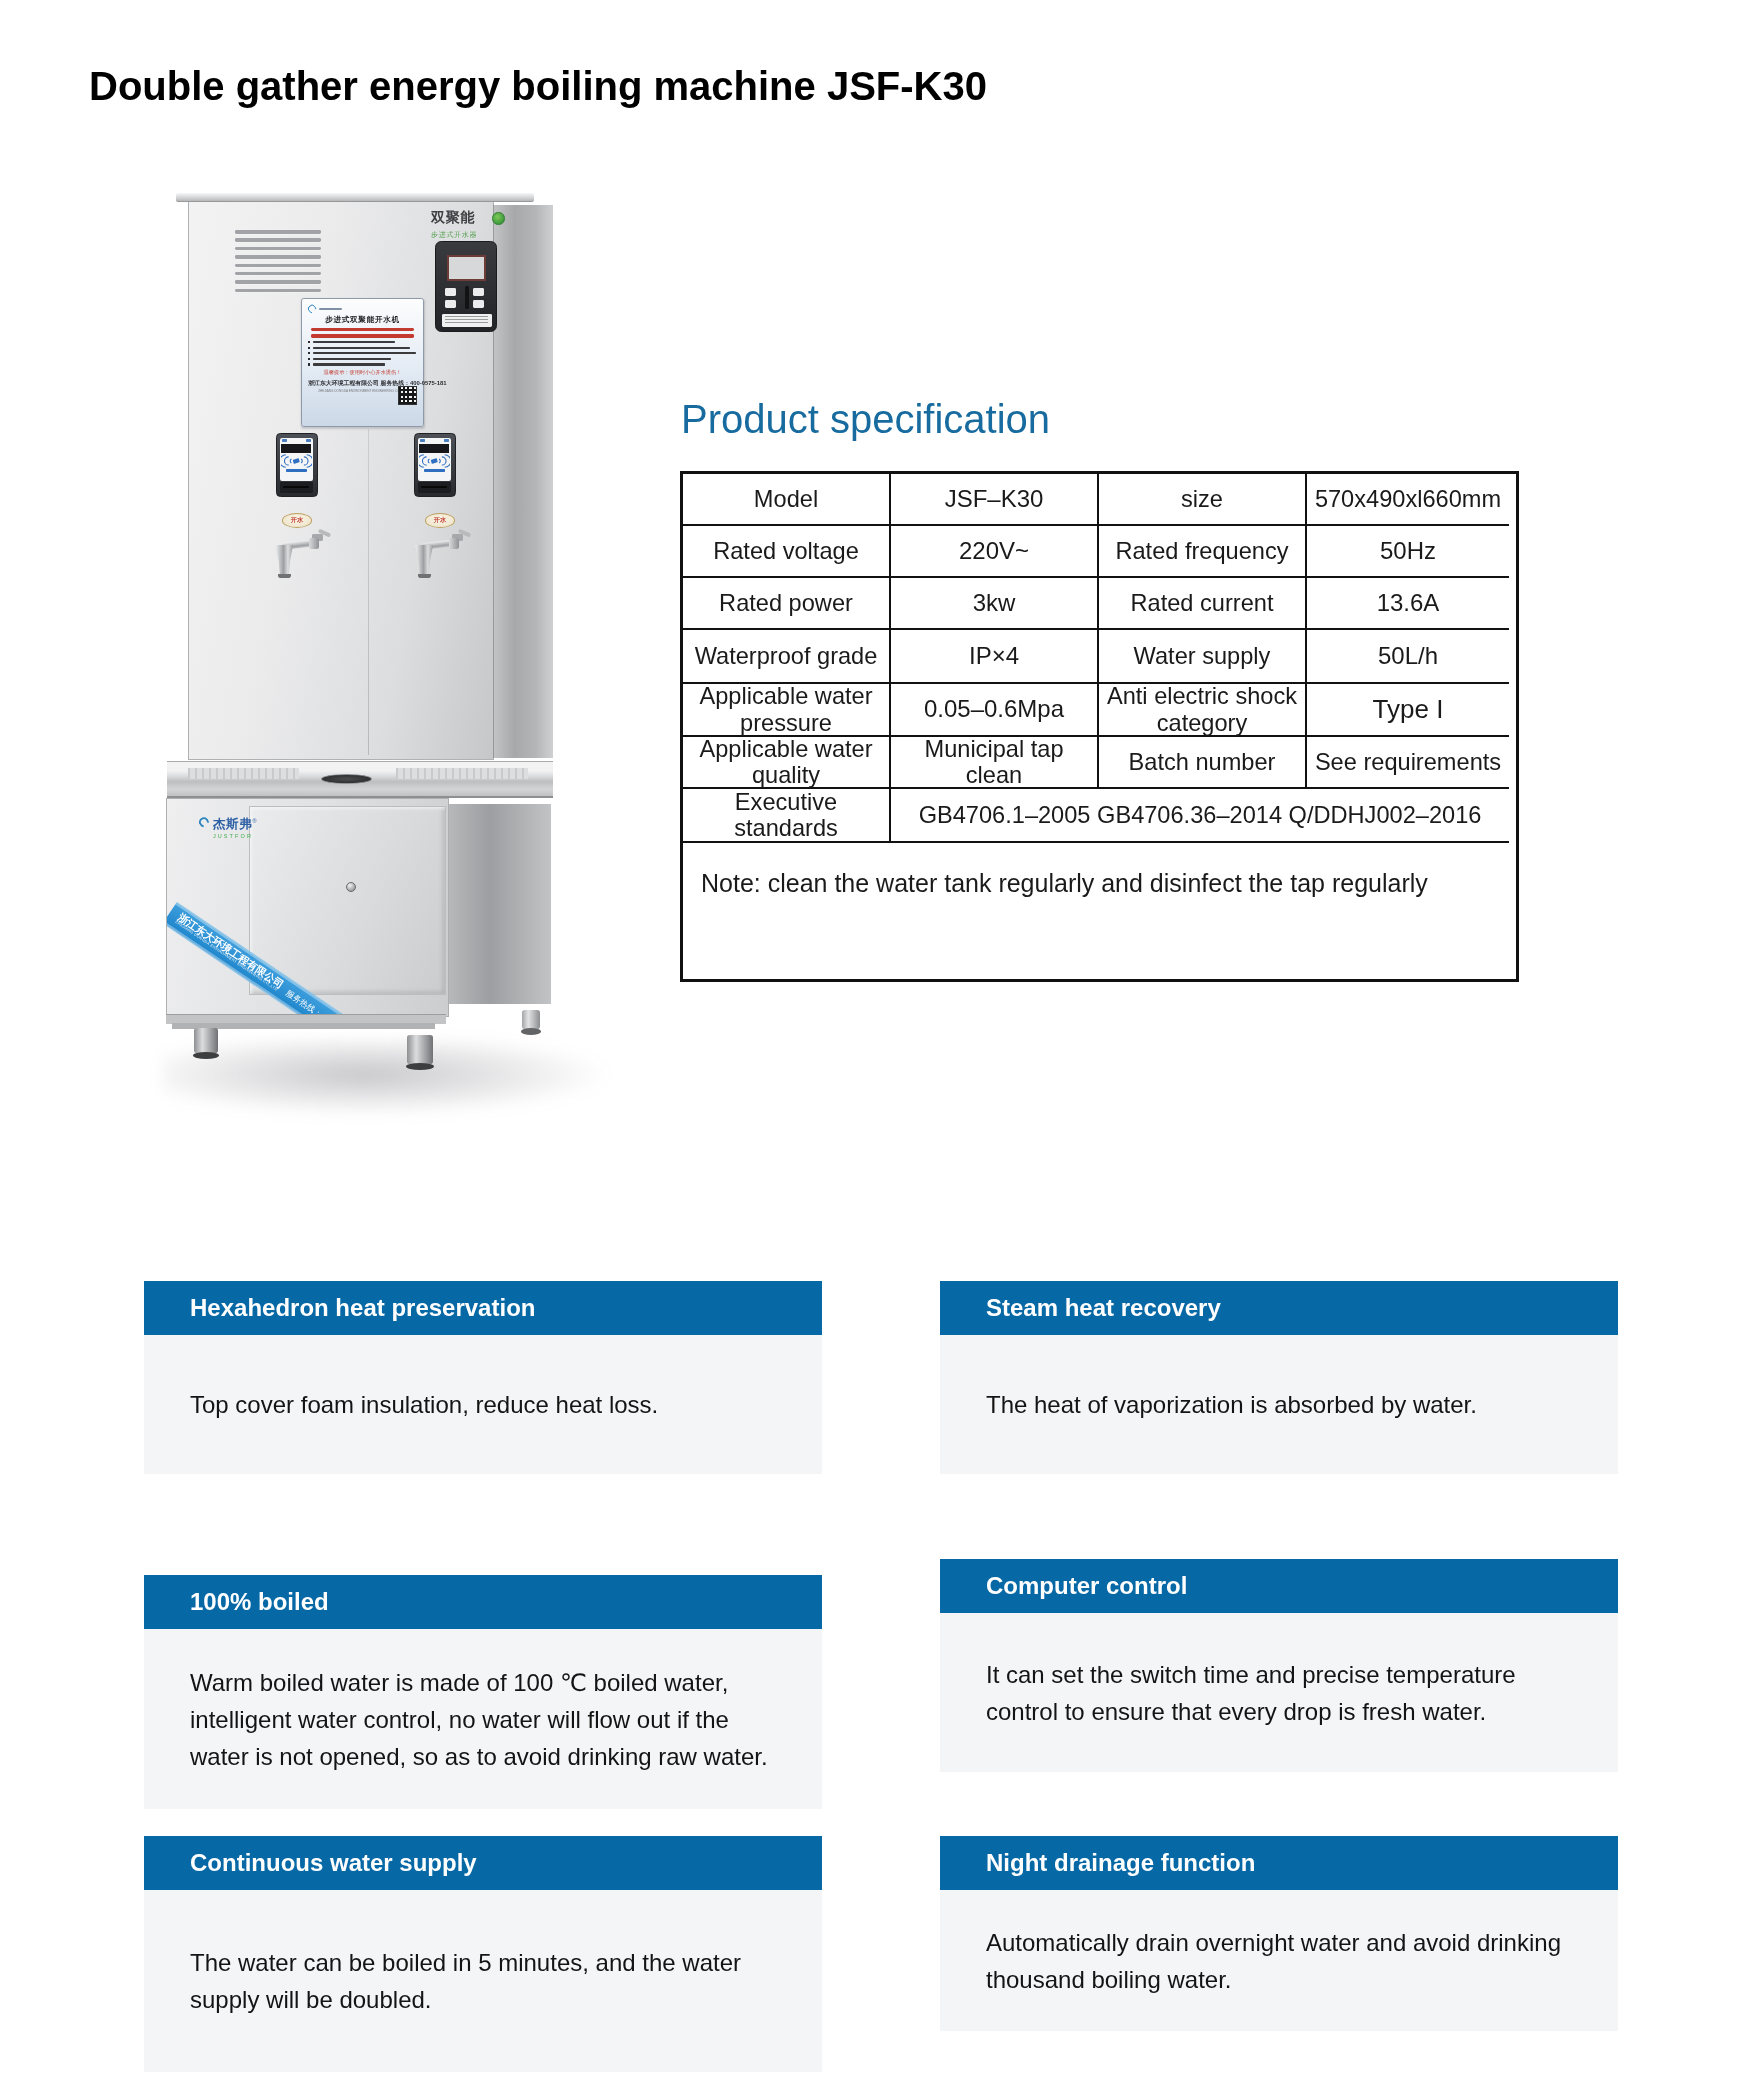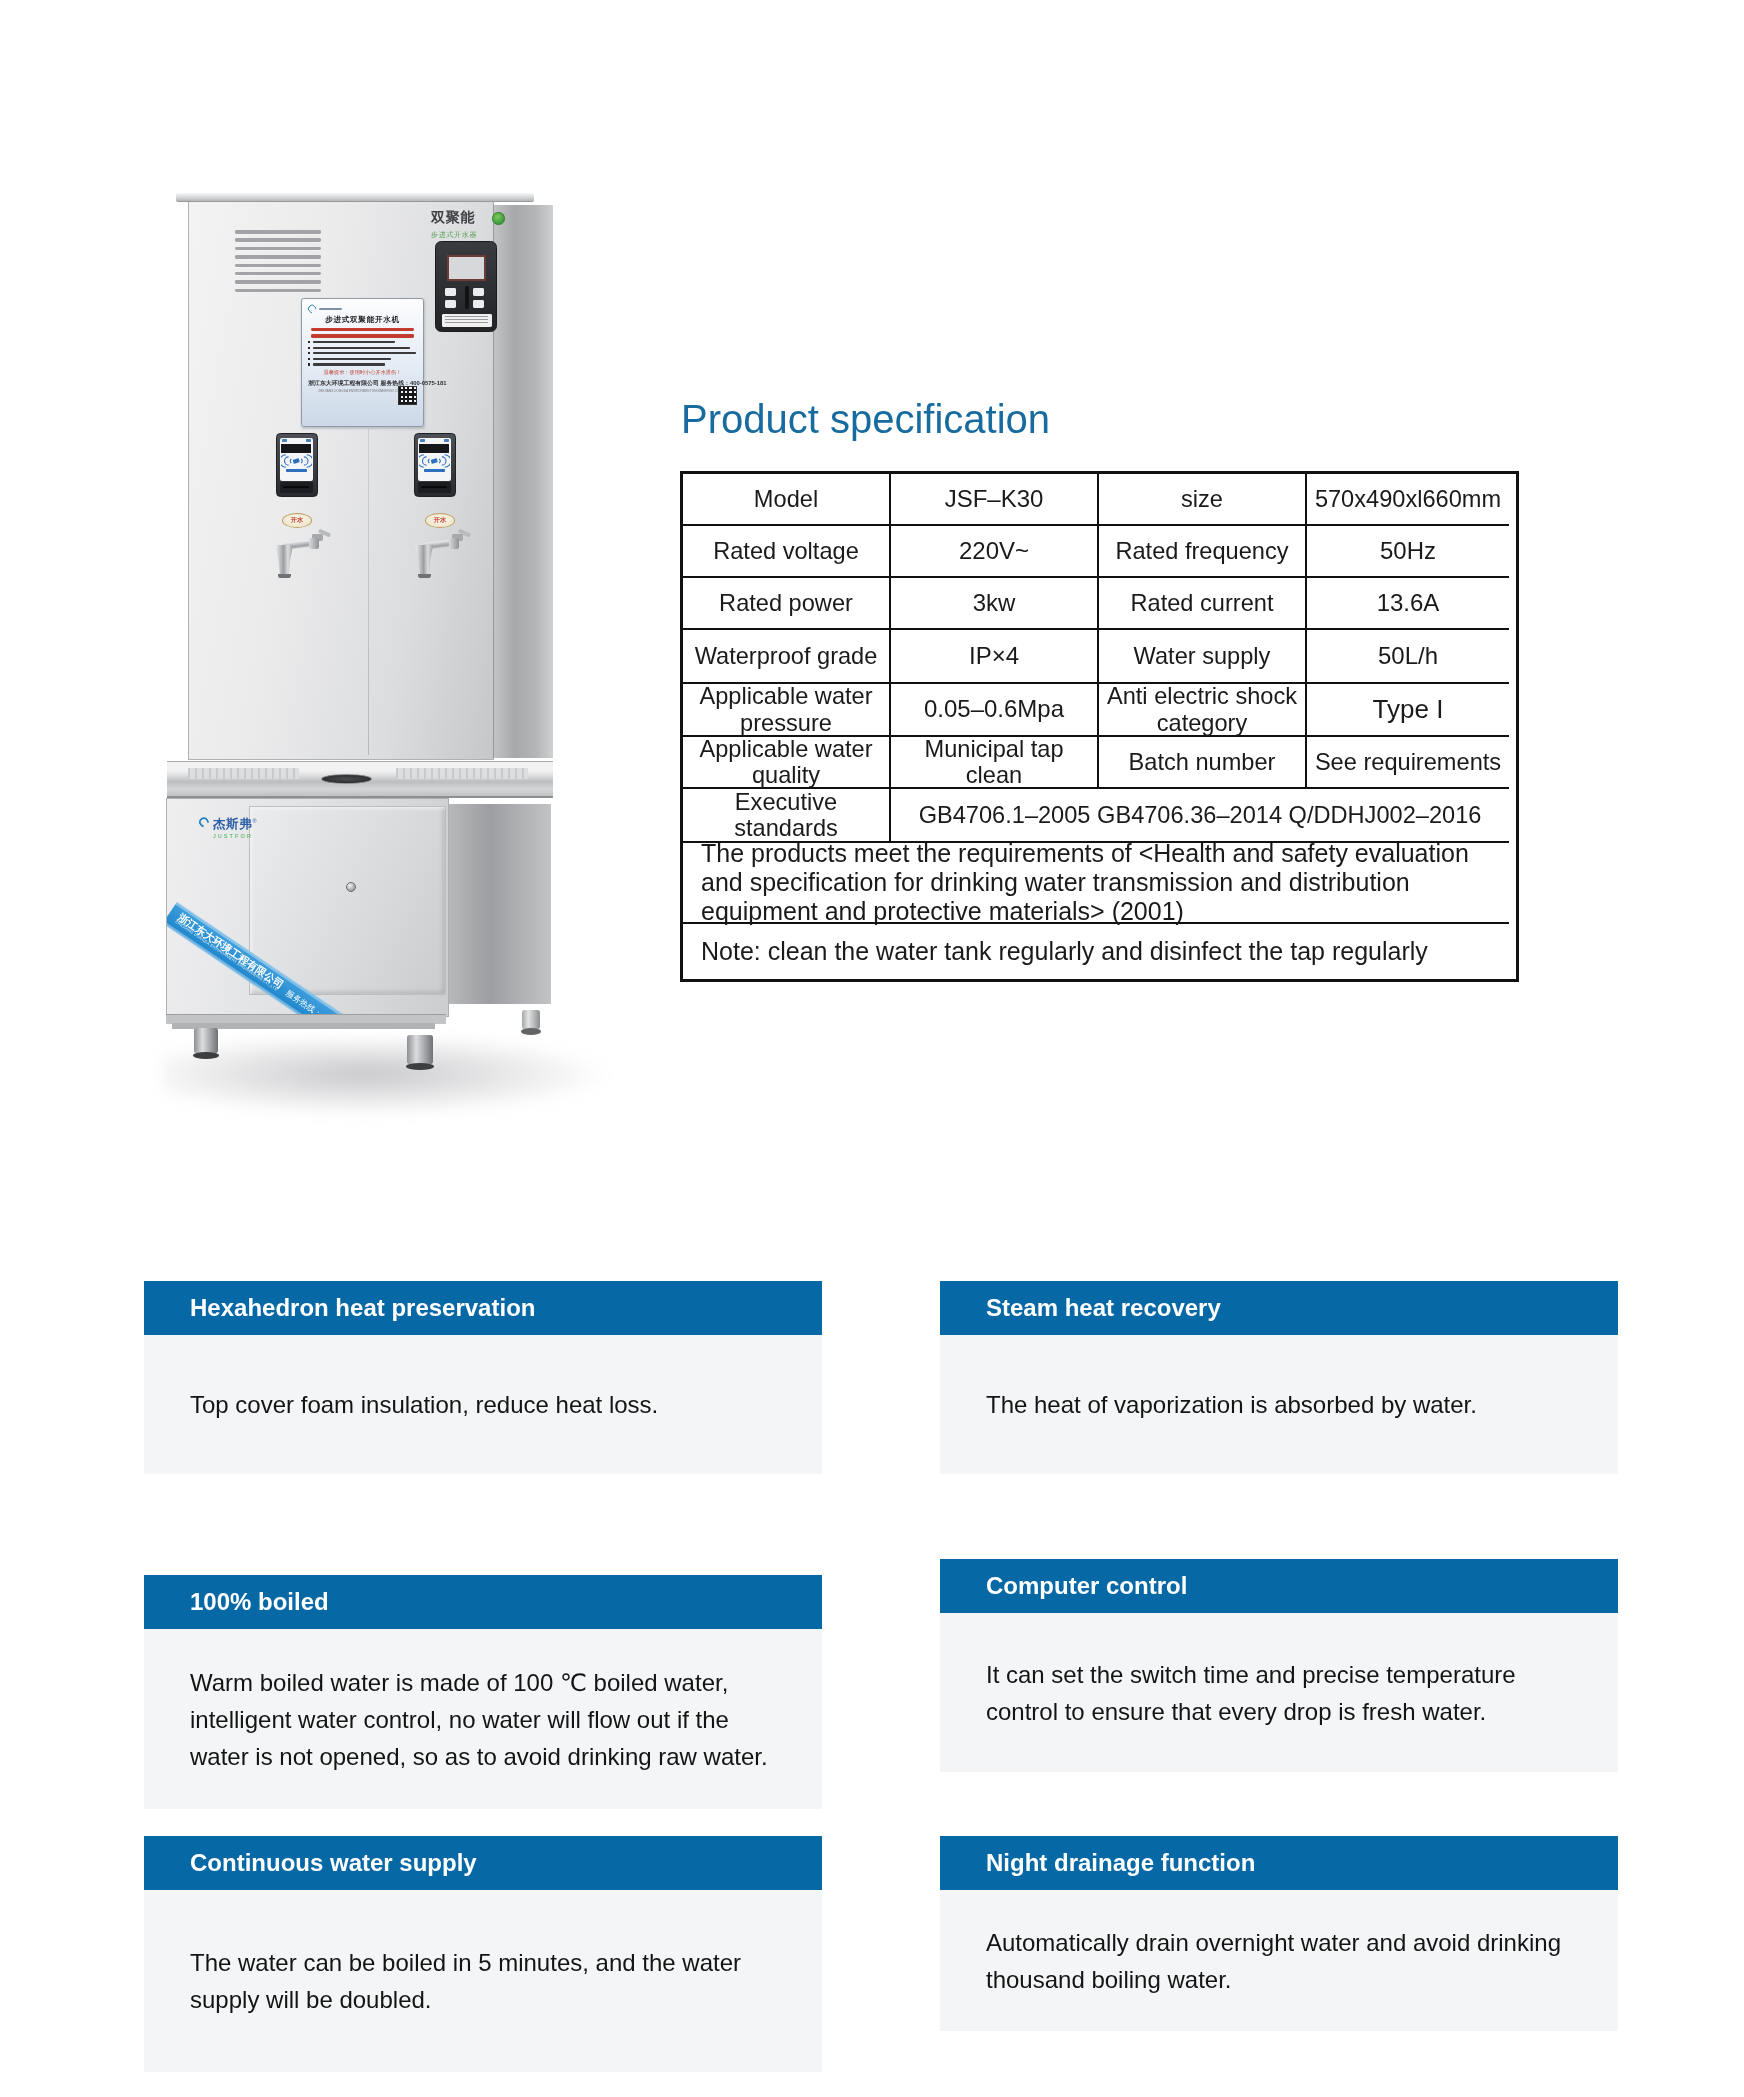--- a/index.html
+++ b/index.html
@@ -142,20 +142,21 @@
   .m-foot i{position:absolute;left:-1.4px;bottom:-5.5px;width:calc(100% + 2.8px);height:7px;border-radius:50%;background:#3d3e40;}
   .m-ft1{left:28px;top:838px;width:23.6px;height:25px;}
   .m-ft2{left:241px;top:845px;width:26px;height:29px;}
   .m-ft3{left:356px;top:820px;width:18px;height:19.4px;opacity:.8;}
 </style>
 </head>
 <body>
 
 <div class="page">
 
+  <div class="page-title">Double gather energy boiling machine JSF-K30</div>
 
   <div class="machine">
     <div class="m-shadow"></div>
 
     <div class="m-base">
       <div class="m-door"></div>
       <div class="m-knob"></div>
       <div class="m-baselogo">
         <span class="swirl"></span>
         <span>
@@ -359,21 +360,20 @@
     <div class="cell last" style="font-size:26px;">Type I</div>
 
     <div class="cell">Applicable water quality</div>
     <div class="cell">Municipal tap clean</div>
     <div class="cell">Batch number</div>
     <div class="cell last">See requirements</div>
 
     <div class="cell">Executive standards</div>
     <div class="cell last span3">GB4706.1–2005  GB4706.36–2014  Q/DDHJ002–2016</div>
 
-    <div class="cell last span4">The products meet the requirements of &lt;Health and safety evaluation and specification for drinking water transmission and distribution equipment and protective materials&gt; (2001)</div>
 
     <div class="cell last span4 bottomless">Note: clean the water tank regularly and disinfect the tap regularly</div>
   </div>
 
   <div class="fbox fb1">
     <div class="fhead">Hexahedron heat preservation</div>
     <div class="fbody">
         <span>Top cover foam insulation, reduce heat loss.</span>
       </div>
   </div>

